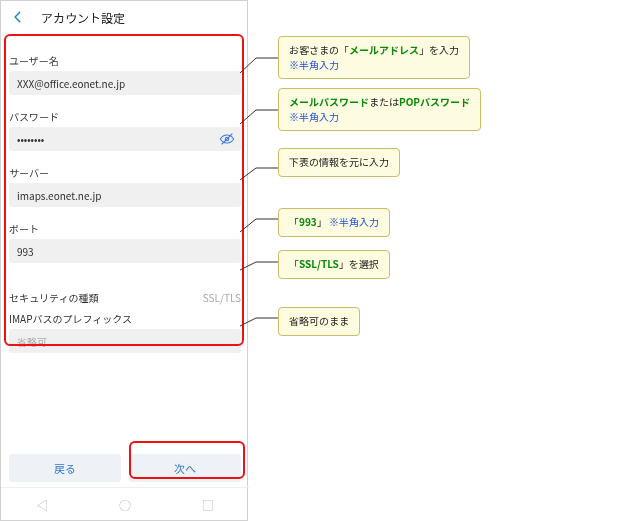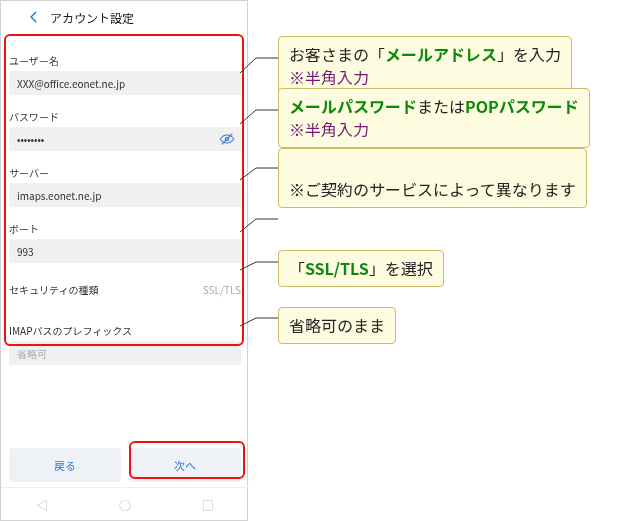--- a/index.html
+++ b/index.html
@@ -25,22 +25,21 @@
     height: 521px;
     border: 1px solid #d2d2d2;
     box-sizing: border-box;
     background: #fff;
   }
   .topbar {
     height: 32px;
     display: flex;
     align-items: center;
     padding: 0 10px;
-    gap: 9px;
-    margin-left: 16px;
+    gap: 16px;
   }
   .topbar .back {
     color: #1c7ed6;
     font-size: 14px;
     line-height: 1;
   }
   .topbar .title {
     font-size: 12px;
     color: #222;
   }
@@ -97,21 +96,21 @@
   .eye {
     position: absolute;
     right: 6px;
     top: 4px;
   }
   .row-inline {
     display: flex;
     justify-content: space-between;
     align-items: center;
     height: 28px;
-    margin-top: 12px;
+    margin-top: 20px;
     gap: 32px;
   }
   .row-inline .lbl2 {
     font-size: 10px;
     color: #333;
   }
   .row-inline .val {
     font-size: 10px;
     color: #aaa;
   }
@@ -121,21 +120,21 @@
     left: 0;
     bottom: 38px;
     width: 248px;
     display: flex;
     padding: 0 8px;
     box-sizing: border-box;
     gap: 8px;
   }
   .btn {
     flex: 1;
-    height: 34px;
+    height: 28px;
     background: #eef2f6;
     color: #3476c8;
     font-size: 11px;
     border-radius: 3px;
     display: flex;
     align-items: center;
     justify-content: center;
   }
 
   .navbar {
@@ -154,27 +153,27 @@
     font-size: 12px;
   }
 
   
   .callout {
     position: absolute;
     background: #fdfce0;
     border: 1px solid #cdbb66;
     border-radius: 4px;
     padding: 6px 10px;
-    font-size: 16px;
+    font-size: 10px;
     color: #222;
     line-height: 1.45;
     white-space: nowrap;
   }
   .callout .green { color: #0a8a0a; font-weight: bold; }
-  .callout .red { color: #701a75; }
+  .callout .red { color: #1d4ed8; }
   .callout .bold { font-weight: bold; }
 
   
   svg.ptr {
     position: absolute;
     pointer-events: none;
     overflow: visible;
   }
 </style>
 </head>
@@ -220,21 +219,21 @@
       <div class="lbl">ポート</div>
       <div class="field">
         <span>993</span>
       </div>
 
       <div class="row-inline">
         <span class="lbl2">セキュリティの種類</span>
         <span class="val">SSL/TLS</span>
       </div>
 
-      <div class="lbl" style="margin-top:20px">IMAPパスのプレフィックス</div>
+      <div class="lbl" style="margin-top:0">IMAPパスのプレフィックス</div>
       <div class="field">
         <span class="ph">省略可</span>
       </div>
 
     </div>
 
     <div class="btnrow">
       <div class="btn">
         <span>戻る</span>
       </div>
@@ -268,24 +267,26 @@
     <span>お客さまの「</span><span class="green">メールアドレス</span><span>」を入力</span><br>
     <span class="red">※半角入力</span>
   </div>
 
   <div class="callout" style="left:278px; top:88px">
     <span class="green">メールパスワード</span><span>または</span><span class="green">POPパスワード</span><br>
     <span class="red">※半角入力</span>
   </div>
 
   <div class="callout" style="left:278px; top:148px">
-    <br>
-    <span>※ご契約のサービスによって異なります</span>
-  </div>
-
+    <span>下表の情報を元に入力</span><br>
+  </div>
+
+  <div class="callout" style="left:278px; top:208px">
+    <span>「</span><span class="green bold">993</span><span>」</span> <span class="red">※半角入力</span>
+  </div>
 
   <div class="callout" style="left:278px; top:307px">
     <span>省略可のまま</span>
   </div>
 
   <div class="callout" style="left:278px; top:250px">
     <span>「</span><span class="green bold">SSL/TLS</span><span>」を選択</span>
   </div>
 
 </div>

